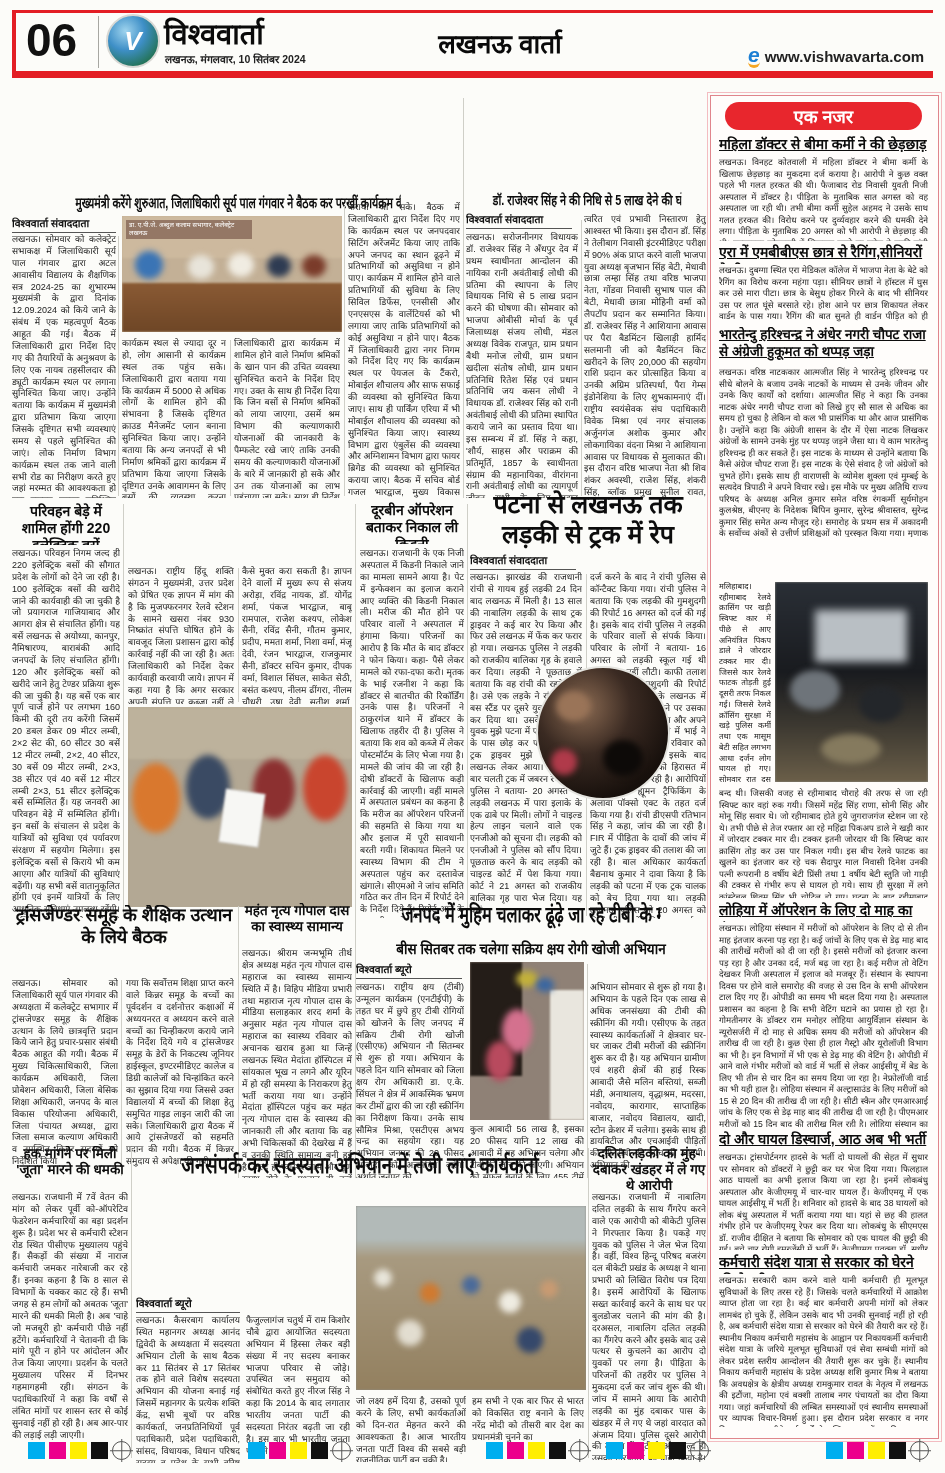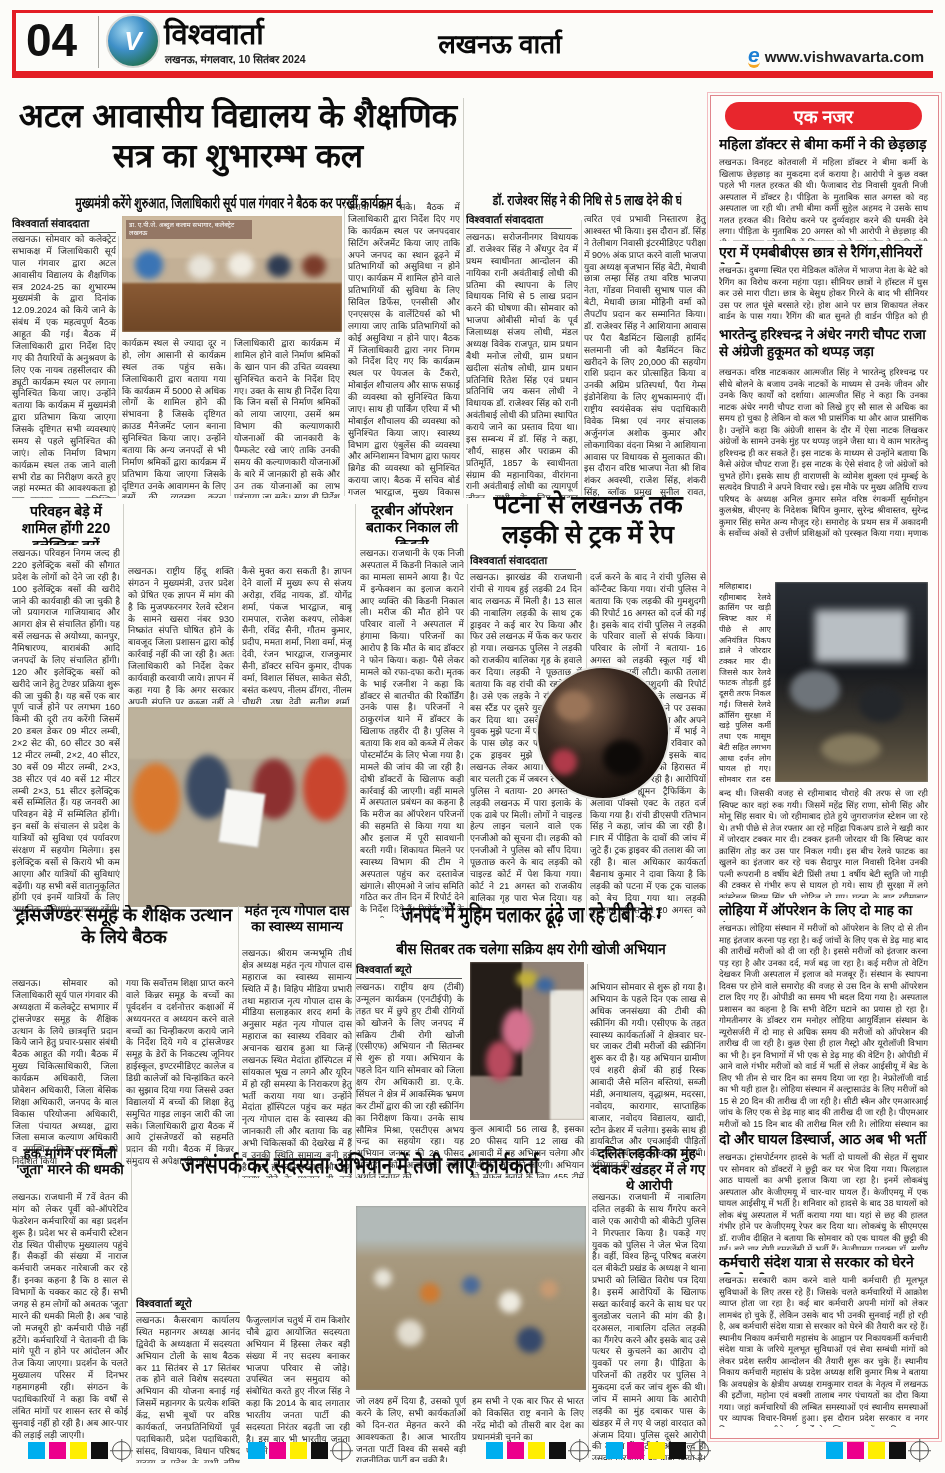--- a/index.html
+++ b/index.html
@@ -1,21 +1,21 @@
 <!DOCTYPE html>
 <html><head>
 <meta charset="utf-8">
 <style>
   html,body{margin:0;padding:0;background:#e9e9e5;}
   #page{position:relative;width:945px;height:1473px;background:#fcfcf9;
         font-family:"Liberation Sans","DejaVu Sans",sans-serif;color:#1a1a1a;overflow:hidden;margin:0 auto;}
   .abs{position:absolute;}
   .red{background:#e31e25;}
   .head{font-weight:700;color:#0c0c0c;line-height:1.2;text-align:center;overflow:hidden;}
-  .head-left{font-weight:700;color:#0c0c0c;line-height:1.25;text-align:left;overflow:hidden;}
+  .head-left{font-weight:700;color:#0c0c0c;line-height:1.25;text-align:left;overflow:hidden;text-decoration:underline;}
   .body-txt{font-size:9px;line-height:1.32;text-align:justify;overflow:hidden;color:#222;}
   .sb-txt{font-size:8.6px;line-height:1.34;text-align:justify;overflow:hidden;color:#222;}
   .byline{font-weight:700;font-size:10.5px;border-bottom:1px solid #555;padding-bottom:2px;
           overflow:hidden;white-space:nowrap;color:#111;}
   .subhead{font-weight:700;text-align:center;white-space:nowrap;overflow:hidden;color:#0c0c0c;}
   .nowrap{white-space:nowrap;}
   .photo{position:absolute;overflow:hidden;background:#8e8e88;}
   .blob{position:absolute;border-radius:50%;filter:blur(3px);}
   .strip{position:absolute;filter:blur(1px);}
   .vrule{position:absolute;width:1px;background:#cfcfc8;}
@@ -37,33 +37,32 @@
           border-bottom:3px solid #f5a623;border-radius:0 0 10px 10px;line-height:0.9;margin-right:5px;}
 </style>
 </head>
 <body>
 
 <div id="page">
 
   <div class="abs red" style="left:12px;top:10px;width:921px;height:3px;"></div>
   <div class="abs red" style="left:12px;top:10px;width:4px;height:66px;"></div>
   <div class="abs red" style="left:12px;top:71px;width:921px;height:7px;"></div>
-  <div class="abs" style="left:26px;top:13px;width:64px;height:58px;font-size:46px;font-weight:700;color:#111;">04</div>
+  <div class="abs" style="left:26px;top:13px;width:64px;height:58px;font-size:46px;font-weight:700;color:#111;">06</div>
   <div class="abs" style="left:98px;top:16px;width:1px;height:52px;background:#a7a7a2;"></div>
   <div class="logo-circle">
       <span>V</span>
     </div>
   <div class="abs" style="left:164px;top:13px;font-size:29px;font-weight:700;color:#0a0a0a;">विश्ववार्ता</div>
   <div class="abs" style="left:165px;top:52px;font-size:10.5px;font-weight:700;color:#222;">लखनऊ,  मंगलवार, 10 सितंबर 2024</div>
   <div class="abs" style="left:370px;top:25px;width:260px;text-align:center;font-size:26px;font-weight:700;color:#0a0a0a;">लखनऊ वार्ता</div>
   <div class="abs" style="left:748px;top:46px;width:185px;font-size:15px;font-weight:700;color:#222;">
     <span class="e-icon">e</span><span>www.vishwavarta.com</span>
   </div>
 
-  <div class="abs head" style="left:12px;top:96px;width:452px;height:94px;font-size:33px;">अटल आवासीय विद्यालय के शैक्षणिक सत्र का शुभारम्भ कल</div>
   <div class="abs subhead" style="left:12px;top:192px;width:452px;font-size:15px;transform:scaleX(.72);transform-origin:center;">मुख्यमंत्री करेंगे शुरुआत, जिलाधिकारी सूर्य पाल गंगवार ने बैठक कर परखीं कार्यक्रम की तैयारियां</div>
   <div class="abs byline" style="left:12px;top:216px;width:104px;">विश्ववार्ता संवाददाता</div>
   <div class="photo" style="left:122px;top:216px;width:220px;height:116px;background:#c3b096;">
     <div class="strip" style="left:0;top:0;width:100%;height:36%;background:#cdb99e;"></div>
     <div class="strip" style="left:0;bottom:0;width:100%;height:42%;background:linear-gradient(180deg,#8a5a34,#6e4626);"></div>
     <div class="blob" style="left:6%;top:30%;width:28px;height:28px;background:#3a74b5;"></div>
     <div class="blob" style="left:30%;top:34%;width:26px;height:24px;background:#e8e4da;"></div>
     <div class="blob" style="left:48%;top:32%;width:26px;height:24px;background:#f0ece2;"></div>
     <div class="blob" style="left:66%;top:34%;width:24px;height:22px;background:#2e3b52;"></div>
     <div class="blob" style="left:82%;top:34%;width:24px;height:22px;background:#7a3b2a;"></div>

